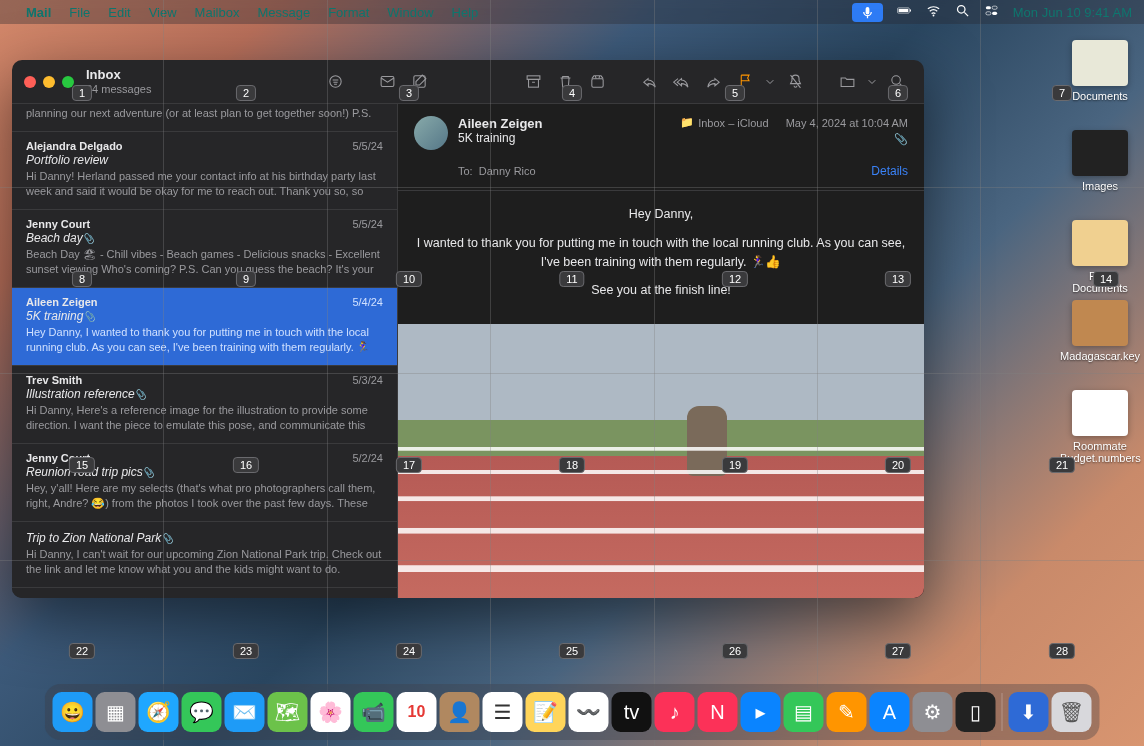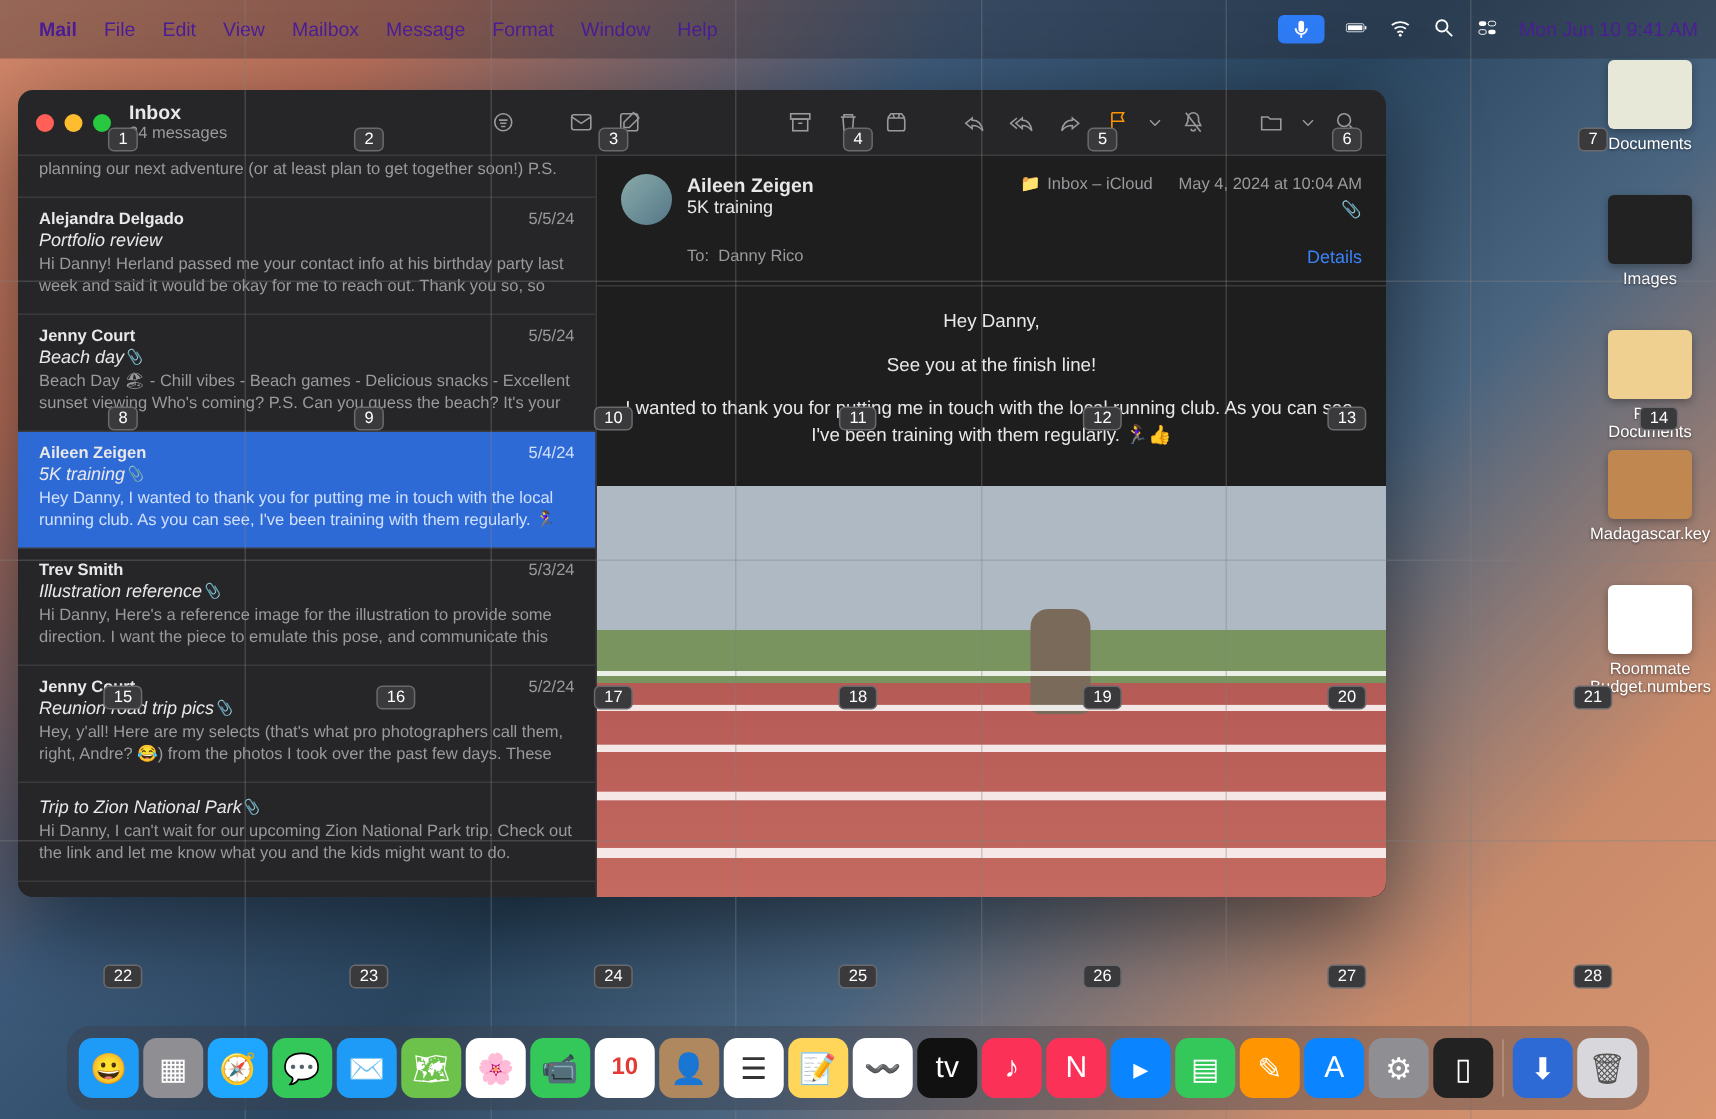--- a/index.html
+++ b/index.html
@@ -1,19 +1,19 @@
 <!DOCTYPE html>
 <html><head>
 <meta charset="utf-8">
 <style>
 * { margin: 0; padding: 0; box-sizing: border-box; font-family: -apple-system, BlinkMacSystemFont, "Helvetica Neue", sans-serif; }
 body { width: 1144px; height: 746px; overflow: hidden; position: relative; background: linear-gradient(135deg, #d4896b 0%, #b86f5a 15%, #3d5a7a 35%, #2a4660 50%, #4a6580 65%, #c98a6a 85%, #d89570 100%); }
 
 
-.menubar { position: absolute; top: 0; left: 0; right: 0; height: 39px; background: rgba(40,40,50,0.35); backdrop-filter: blur(20px); display: flex; align-items: center; padding: 0 12px; color: #4c1d95; font-size: 13px; }
+.menubar { position: absolute; top: 0; left: 0; right: 0; height: 24px; background: rgba(40,40,50,0.35); backdrop-filter: blur(20px); display: flex; align-items: center; padding: 0 12px; color: #0f766e; font-size: 13px; }
 .menubar .apple { font-size: 15px; margin-right: 14px; }
 .menubar .menu-item { margin-right: 18px; cursor: default; }
 .menubar .menu-item.bold { font-weight: 600; }
 .menubar .right { margin-left: auto; display: flex; align-items: center; gap: 14px; font-size: 13px; }
 .menubar .right .micicon { background: #2e7cf6; border-radius: 4px; padding: 2px 8px; display: flex; align-items: center; }
 .menubar svg { width: 15px; height: 15px; fill: #fff; }
 
 
 .desktop-icon { position: absolute; width: 80px; text-align: center; color: #fff; font-size: 11px; cursor: default; }
 .desktop-icon .thumb { width: 56px; height: 46px; margin: 0 auto 4px; border-radius: 4px; background: #fff; display: flex; align-items: center; justify-content: center; font-size: 9px; color: #333; box-shadow: 0 2px 6px rgba(0,0,0,0.3); }
@@ -327,22 +327,22 @@
           <div class="to"><span class="label">To:</span>&nbsp;&nbsp;<span>Danny Rico</span></div>
         </div>
         <div class="hdr-right">
           <div class="mbx"><span>📁</span> <span>Inbox – iCloud</span>&nbsp;&nbsp;&nbsp;<span>May 4, 2024 at 10:04 AM</span></div>
           <div style="margin-top:4px"><span>📎</span></div>
           <div class="details">Details</div>
         </div>
       </div>
       <div class="mail-text" id="mail-text">
           <p>Hey Danny,</p>
+          <p>I wanted to thank you for putting me in touch with the local running club. As you can see, I've been training with them regularly. 🏃‍♀️👍</p>
           <p>See you at the finish line!</p>
-          <p>I wanted to thank you for putting me in touch with the local running club. As you can see, I've been training with them regularly. 🏃‍♀️👍</p>
         </div>
       <div class="mail-image"></div>
     </div>
   </div>
 </div>
 
 <div class="grid" id="grid">
     <div class="gline-v" style="left: 163.4px;"></div>
     <div class="gline-v" style="left: 326.8px;"></div>
     <div class="gline-v" style="left: 490.2px;"></div>
@@ -360,21 +360,21 @@
     <div class="badge" style="left: 898px; top: 93px;">6</div>
     <div class="badge" style="left: 1062px; top: 93px;">7</div>
     <div class="badge" style="left: 82px; top: 279px;">8</div>
     <div class="badge" style="left: 246px; top: 279px;">9</div>
     <div class="badge" style="left: 409px; top: 279px;">10</div>
     <div class="badge" style="left: 572px; top: 279px;">11</div>
     <div class="badge" style="left: 735px; top: 279px;">12</div>
     <div class="badge" style="left: 898px; top: 279px;">13</div>
     <div class="badge" style="left: 1106px; top: 279px;">14</div>
     <div class="badge" style="left: 82px; top: 465px;">15</div>
-    <div class="badge" style="left: 264px; top: 465px;">16</div>
+    <div class="badge" style="left: 246px; top: 465px;">16</div>
     <div class="badge" style="left: 409px; top: 465px;">17</div>
     <div class="badge" style="left: 572px; top: 465px;">18</div>
     <div class="badge" style="left: 735px; top: 465px;">19</div>
     <div class="badge" style="left: 898px; top: 465px;">20</div>
     <div class="badge" style="left: 1062px; top: 465px;">21</div>
     <div class="badge" style="left: 82px; top: 651px;">22</div>
     <div class="badge" style="left: 246px; top: 651px;">23</div>
     <div class="badge" style="left: 409px; top: 651px;">24</div>
     <div class="badge" style="left: 572px; top: 651px;">25</div>
     <div class="badge" style="left: 735px; top: 651px;">26</div>

